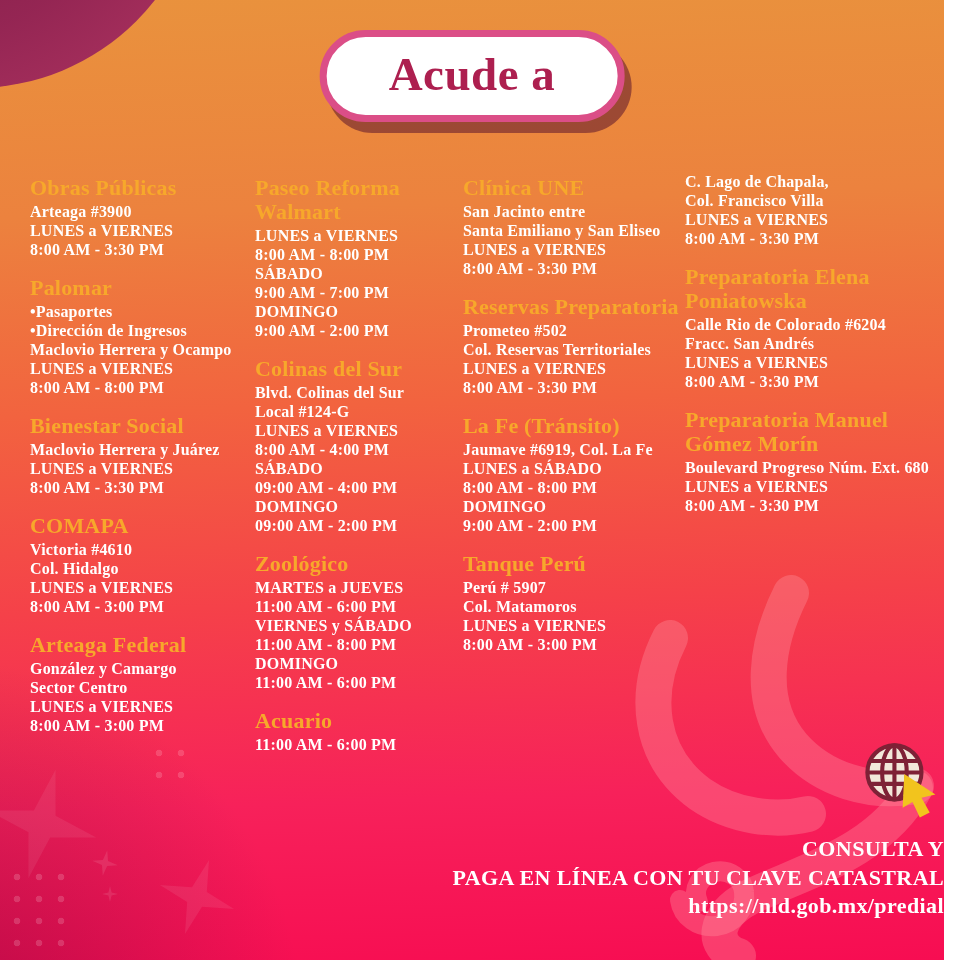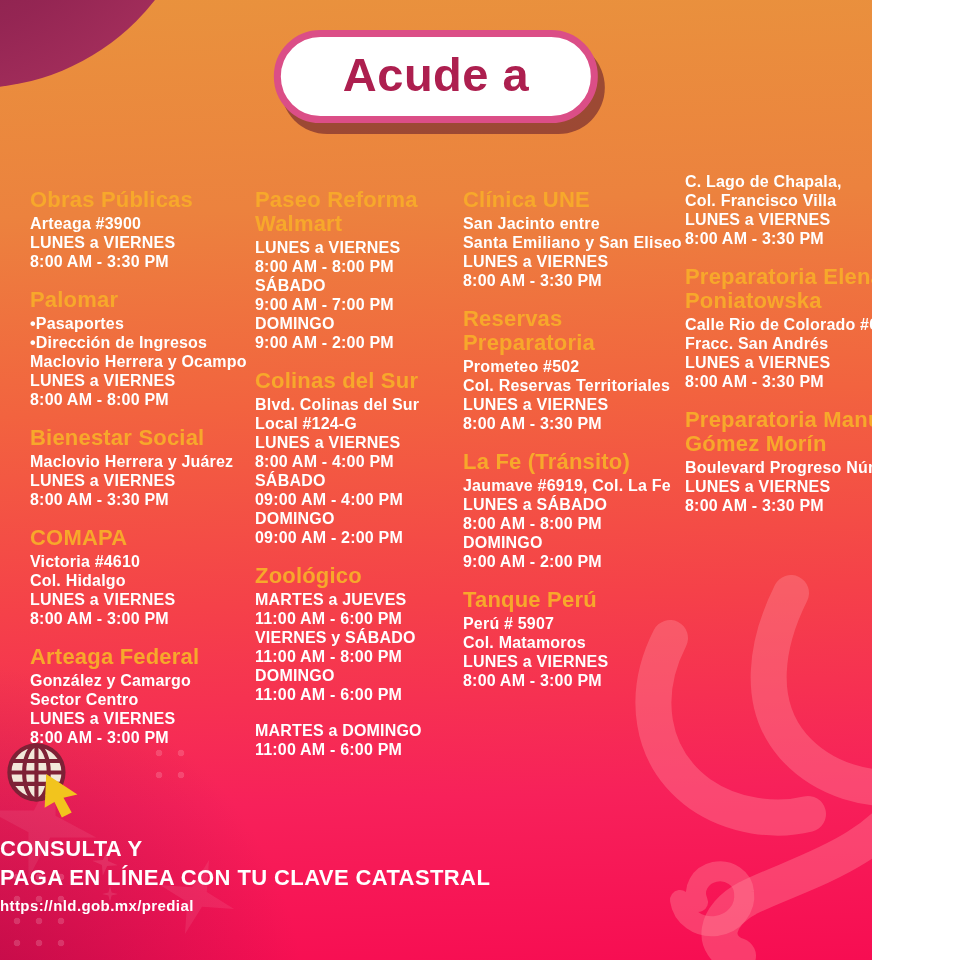--- a/index.html
+++ b/index.html
@@ -1,20 +1,20 @@
 <!DOCTYPE html>
 <html style="--heading: #F7A82B; --title: #AD1F4F; --pill_border: #DB4E87; --body_text: #FFFFFF; --bg_top: #E9923D; --bg_bottom: #F70D52; --globe_fill: #F2E8DA; --globe_stroke: #7E2136; --cursor: #F2C41D;"><head>
 <meta charset="utf-8">
 <style>
   html,body{margin:0;padding:0;}
   .poster{
     position:relative;
-    width:872px;height:960px;
+    width:944px;height:960px;
     overflow:hidden;
-    font-family:Liberation Sans, sans-serif;
+    font-family:Liberation Serif, serif;
     background:
       radial-gradient(circle 560px at -6% 106%, rgba(128,6,60,0.50) 0%, rgba(128,6,60,0) 64%),
       linear-gradient(178deg, #E9923D 0%, #EC823E 22%, #F2633F 42%, #F54149 62%, #F7215A 82%, #F70D52 100%);
   }
   
   .circle-tl{
     position:absolute;left:-253px;top:-368px;width:456px;height:456px;border-radius:50%;
     background:radial-gradient(circle at 38% 38%, #6E1240 0%, #8D1C55 58%, #AC2E66 100%);
     opacity:.92;
   }
@@ -54,39 +54,39 @@
 
   
   .grid{
     position:absolute;left:30px;top:172px;right:0;
     display:grid;
     grid-template-columns:225px 208px 222px 265px;
   }
   .column{min-width:0;}
   .section{margin-bottom:17px;}
   .heading{
-    margin:16px 0 2px 0;
+    margin:4px 0 2px 0;
     font-size:22px;line-height:24px;font-weight:bold;
     color:var(--heading,#F7A82B);
     letter-spacing:.2px;
   }
   .line{
     font-size:16px;line-height:19px;font-weight:bold;
     color:var(--body_text,#FFFFFF);
     white-space:nowrap;letter-spacing:.2px;
   }
 
   
-  .footer{position:absolute;left:0;right:0;top:738px;text-align:left;}
+  .footer{position:absolute;left:0;right:0;top:738px;text-align:right;}
   .footer .note{
     margin-top:10px;
     font-size:22px;line-height:29px;font-weight:bold;color:#ffffff;letter-spacing:.4px;
   }
   .footer .url{
-    font-size:15px;line-height:28px;font-weight:bold;color:#ffffff;letter-spacing:.4px;
+    font-size:22px;line-height:28px;font-weight:bold;color:#ffffff;letter-spacing:.4px;
     cursor:pointer;
   }
 </style>
 </head>
 <body>
 
 <div class="poster">
 
   <div class="circle-tl"></div>
 
@@ -194,22 +194,22 @@
             <div class="line">MARTES a JUEVES</div>
             <div class="line">11:00 AM - 6:00 PM</div>
             <div class="line">VIERNES y SÁBADO</div>
             <div class="line">11:00 AM - 8:00 PM</div>
             <div class="line">DOMINGO</div>
             <div class="line">11:00 AM - 6:00 PM</div>
           </div>
     </div>
 
     <div class="section">
-      <div class="lines">
-            <div class="line">MARTES a DOMINGO</div>
+      <h3 class="heading">Acuario</h3>
+      <div class="lines">
             <div class="line">11:00 AM - 6:00 PM</div>
           </div>
     </div>
   </div>
       <div class="column">
     <div class="section">
       <h3 class="heading">Clínica UNE</h3>
       <div class="lines">
             <div class="line">San Jacinto entre</div>
             <div class="line">Santa Emiliano y San Eliseo</div>

